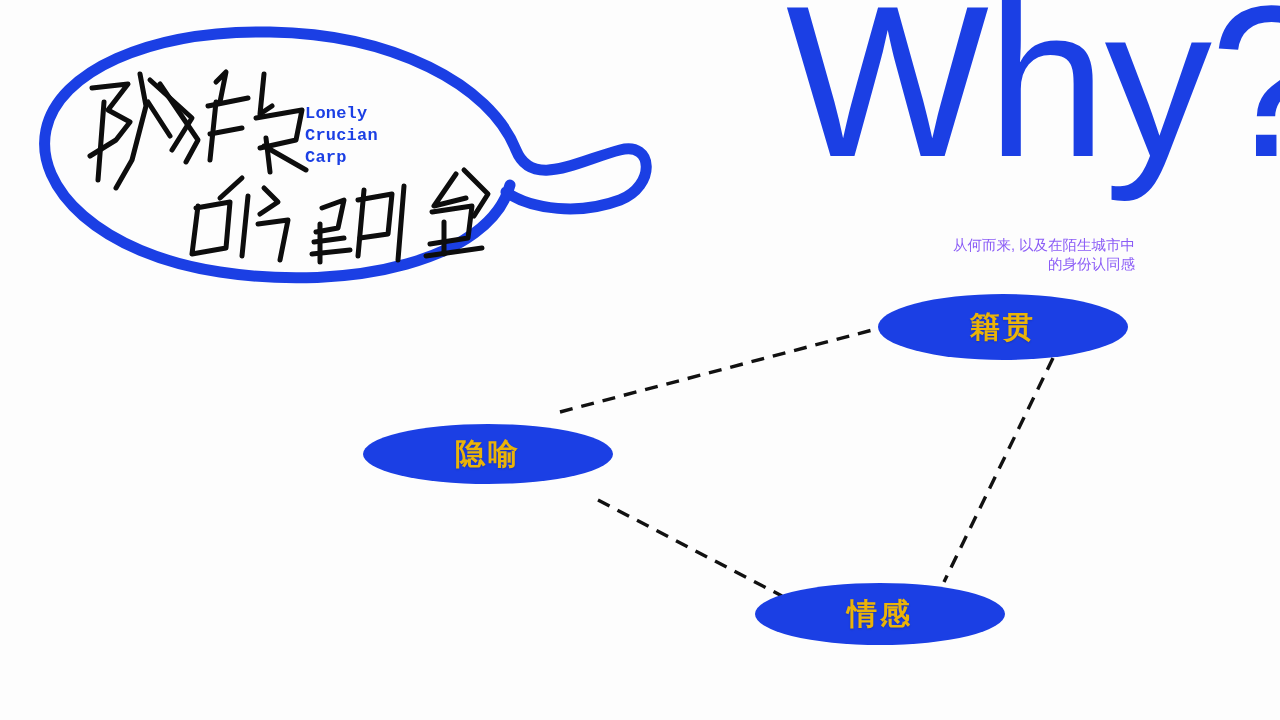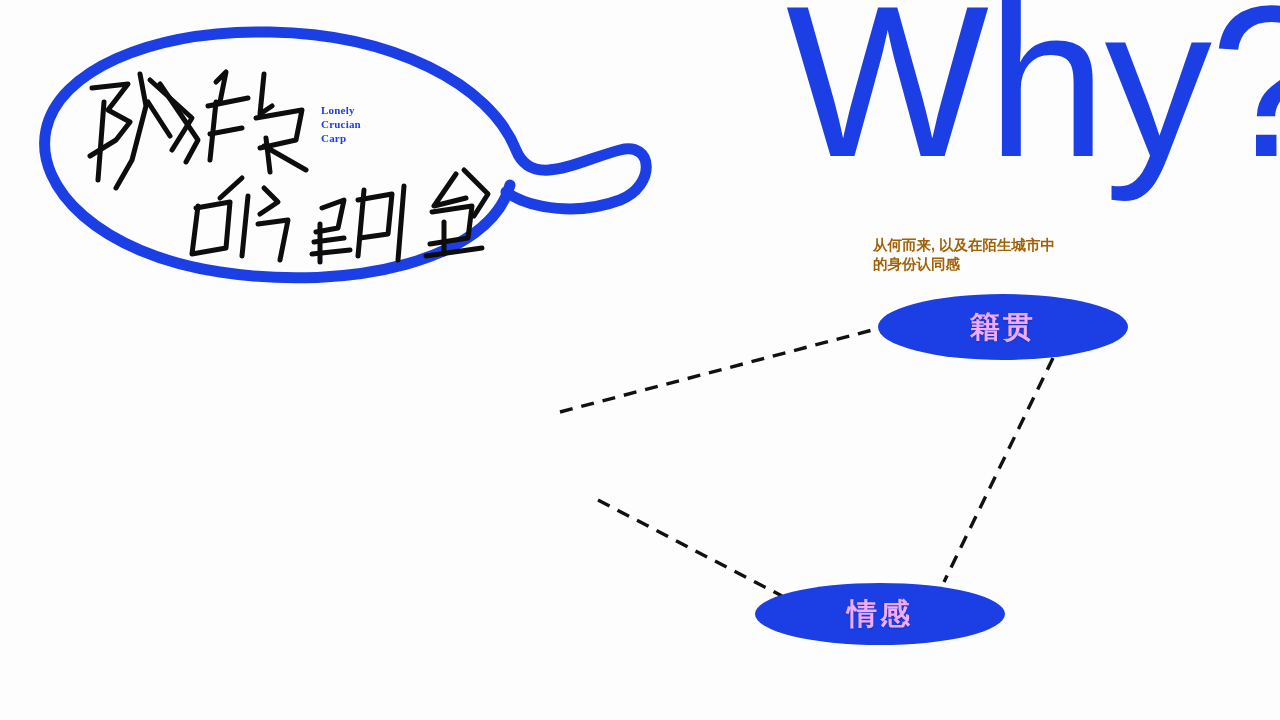--- a/index.html
+++ b/index.html
@@ -29,26 +29,26 @@
   }
   #logo-svg {
     position: absolute;
     left: 0;
     top: 0;
     width: 660px;
     height: 280px;
   }
   #logo-en {
     position: absolute;
-    left: 301px;
+    left: 285px;
     top: 93px;
     width: 70px;
-    font-family: Liberation Serif, serif;
+    font-family: Liberation Mono, monospace;
     font-weight: 700;
-    font-size: 11px;
+    font-size: 17px;
     line-height: 1.28;
     letter-spacing: 0.2px;
     color: #1b3fe4;
     white-space: pre-line;
   }
 
   
   #why {
     position: absolute;
     left: 786px;
@@ -73,34 +73,34 @@
   }
 
   
   .node {
     position: absolute;
     display: flex;
     align-items: center;
     justify-content: center;
     border-radius: 50%;
     background: #1b3fe4;
-    color: #f0abfc;
+    color: #eab308;
     font-size: 30px;
     font-weight: 700;
     letter-spacing: 3px;
     text-shadow: 0 1px 2px rgba(0,0,0,0.18);
   }
   .caption {
     position: absolute;
-    color: #a16207;
+    color: #8b5cf6;
     font-size: 14.5px;
     line-height: 1.32;
-    text-align: left;
+    text-align: right;
     white-space: pre-line;
-    font-weight: 700;
+    font-weight: 400;
   }
 
   #node-jiguan   { left: 878px; top: 294px;  width: 250px; height: 66px; }
   #cap-jiguan    { left: 873px; top: 236px;  width: 262px; }
   #node-yinyu    { left: 363px; top: 424px;  width: 250px; height: 60px; }
   #cap-yinyu     { left: 360px; top: 506px;  width: 256px; }
   #node-qinggan  { left: 755px; top: 583px;  width: 250px; height: 62px; }
   #cap-qinggan   { left: 750px; top: 662px;  width: 260px; }
 </style>
 </head>
@@ -169,16 +169,17 @@
   <svg id="connectors" viewBox="0 0 1280 720">
     <line x1="560" y1="412" x2="880" y2="328" stroke="#111111" stroke-width="3.4" stroke-dasharray="13 9" stroke-linecap="butt"></line>
     <line x1="1053" y1="358" x2="944" y2="582" stroke="#111111" stroke-width="3.4" stroke-dasharray="13 9" stroke-linecap="butt"></line>
     <line x1="598" y1="500" x2="782" y2="596" stroke="#111111" stroke-width="3.4" stroke-dasharray="13 9" stroke-linecap="butt"></line>
   </svg>
 
   <div class="caption" id="cap-jiguan">从何而来, 以及在陌生城市中
 的身份认同感</div>
   <div class="node" id="node-jiguan">籍贯</div>
 
+  <div class="node" id="node-yinyu">隐喻</div>
 
   <div class="node" id="node-qinggan">情感</div>
 
 </div>
 
 </body></html>

